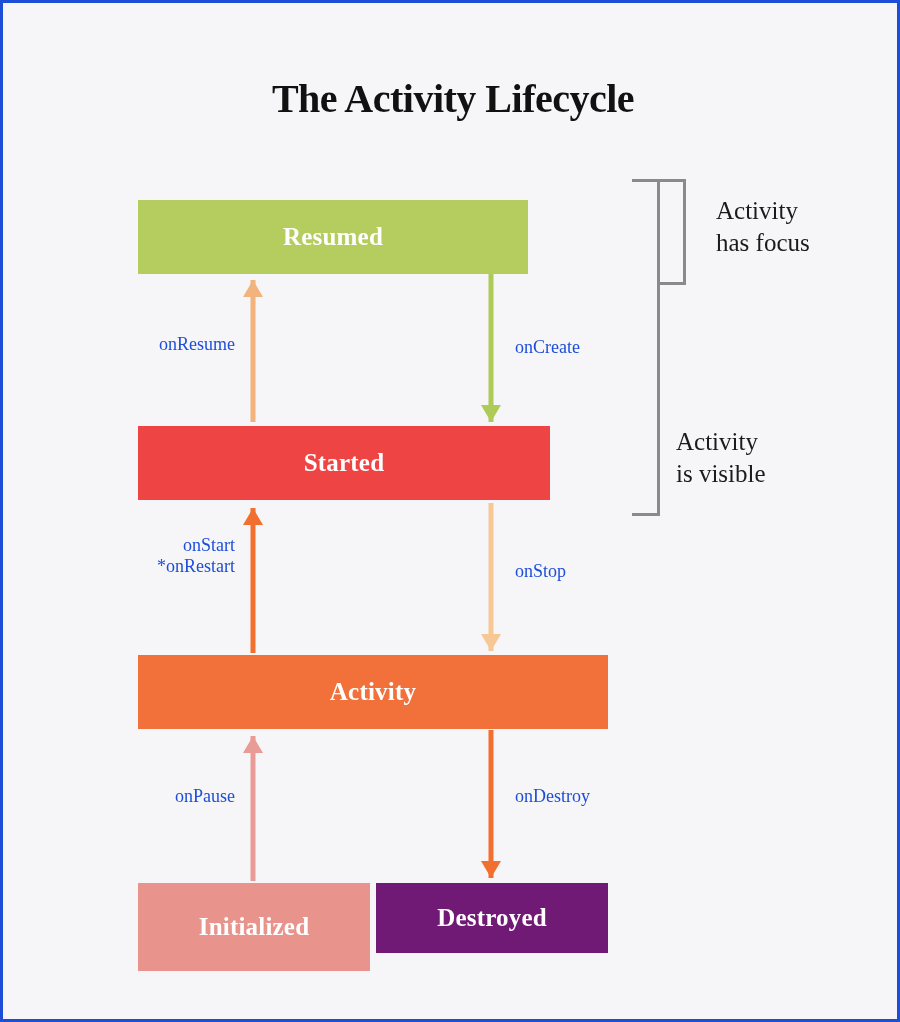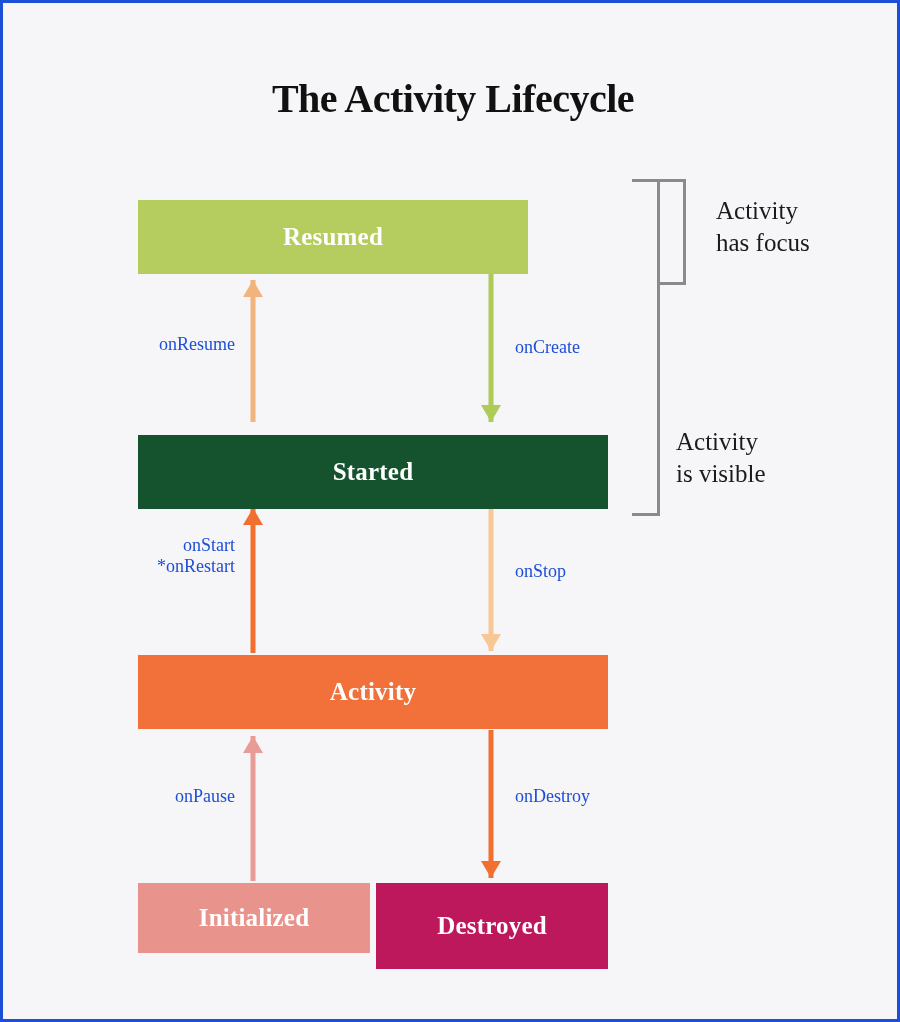--- a/index.html
+++ b/index.html
@@ -40,24 +40,24 @@
     align-items: center;
     justify-content: center;
     color: #ffffff;
     font-weight: bold;
     font-size: 25px;
     letter-spacing: 0.2px;
     box-sizing: border-box;
     z-index: 5;
   }
   #box-resumed     { left: 135px; top: 197px; width: 390px; height: 74px; background: #b5cc5e; }
-  #box-started     { left: 135px; top: 432px; width: 470px; height: 74px; background: #14532d; }
+  #box-started     { left: 135px; top: 423px; width: 412px; height: 74px; background: #ef4444; }
   #box-created     { left: 135px; top: 652px; width: 470px; height: 74px; background: #f2703a; }
-  #box-initialized { left: 135px; top: 880px; width: 232px; height: 70px; background: #e8948c; }
-  #box-destroyed   { left: 373px; top: 880px; width: 232px; height: 86px; background: #be185d; }
+  #box-initialized { left: 135px; top: 880px; width: 232px; height: 88px; background: #e8948c; }
+  #box-destroyed   { left: 373px; top: 880px; width: 232px; height: 70px; background: #701a75; }
 
   
   .arrow {
     position: absolute;
     z-index: 2;
   }
   .arrow .shaft {
     position: absolute;
     left: 50%;
     transform: translateX(-50%);

